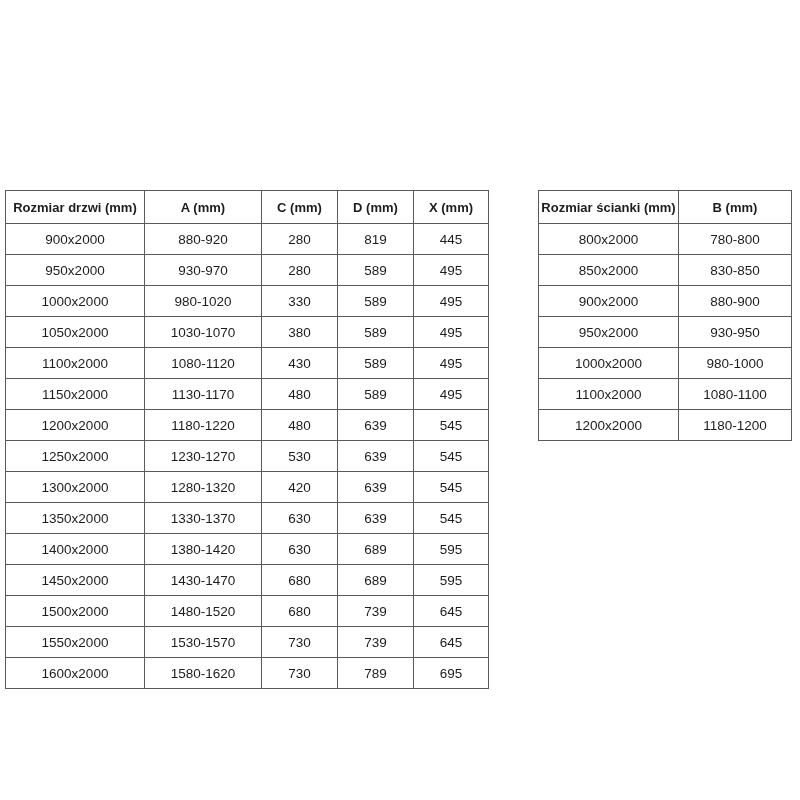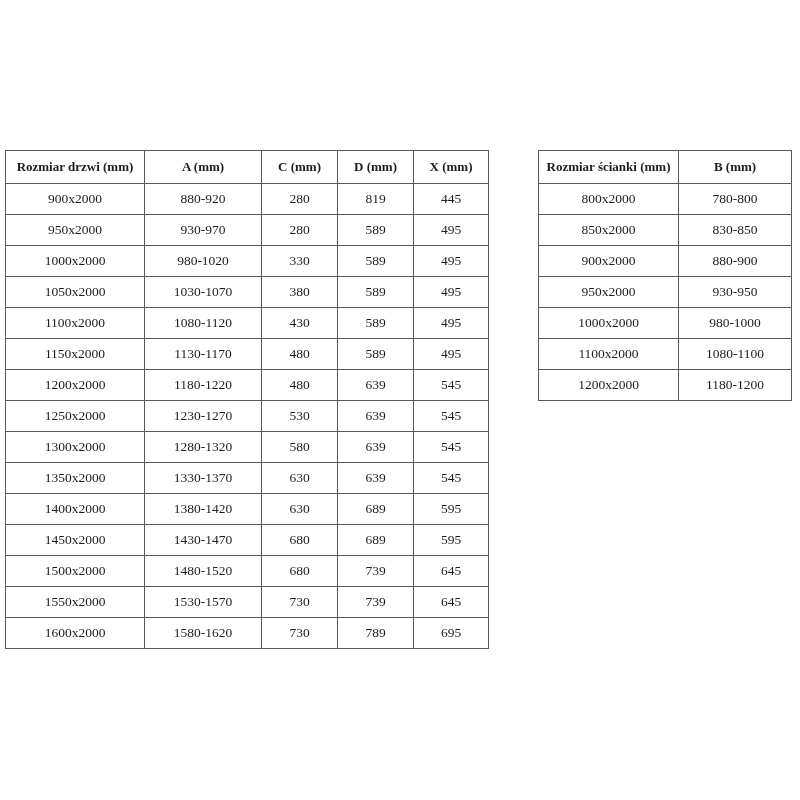--- a/index.html
+++ b/index.html
@@ -6,21 +6,22 @@
     margin: 0;
     padding: 0;
     background: #ffffff;
   }
   .canvas {
     position: relative;
     width: 800px;
     height: 662px;
     background: #ffffff;
     overflow: hidden;
-    font-family: Liberation Serif, serif;
+    font-family: Liberation Sans, sans-serif;
+    margin-top: 40px;
   }
   table.spec-table {
     position: absolute;
     border-collapse: collapse;
     table-layout: fixed;
     color: #1d1d1d;
   }
   table.spec-table th,
   table.spec-table td {
     border: 1px solid #595959;
@@ -127,21 +128,21 @@
         <tr>
           <td>1250x2000</td>
           <td>1230-1270</td>
           <td>530</td>
           <td>639</td>
           <td>545</td>
         </tr>
         <tr>
           <td>1300x2000</td>
           <td>1280-1320</td>
-          <td>580</td>
+          <td>420</td>
           <td>639</td>
           <td>545</td>
         </tr>
         <tr>
           <td>1350x2000</td>
           <td>1330-1370</td>
           <td>630</td>
           <td>639</td>
           <td>545</td>
         </tr>

